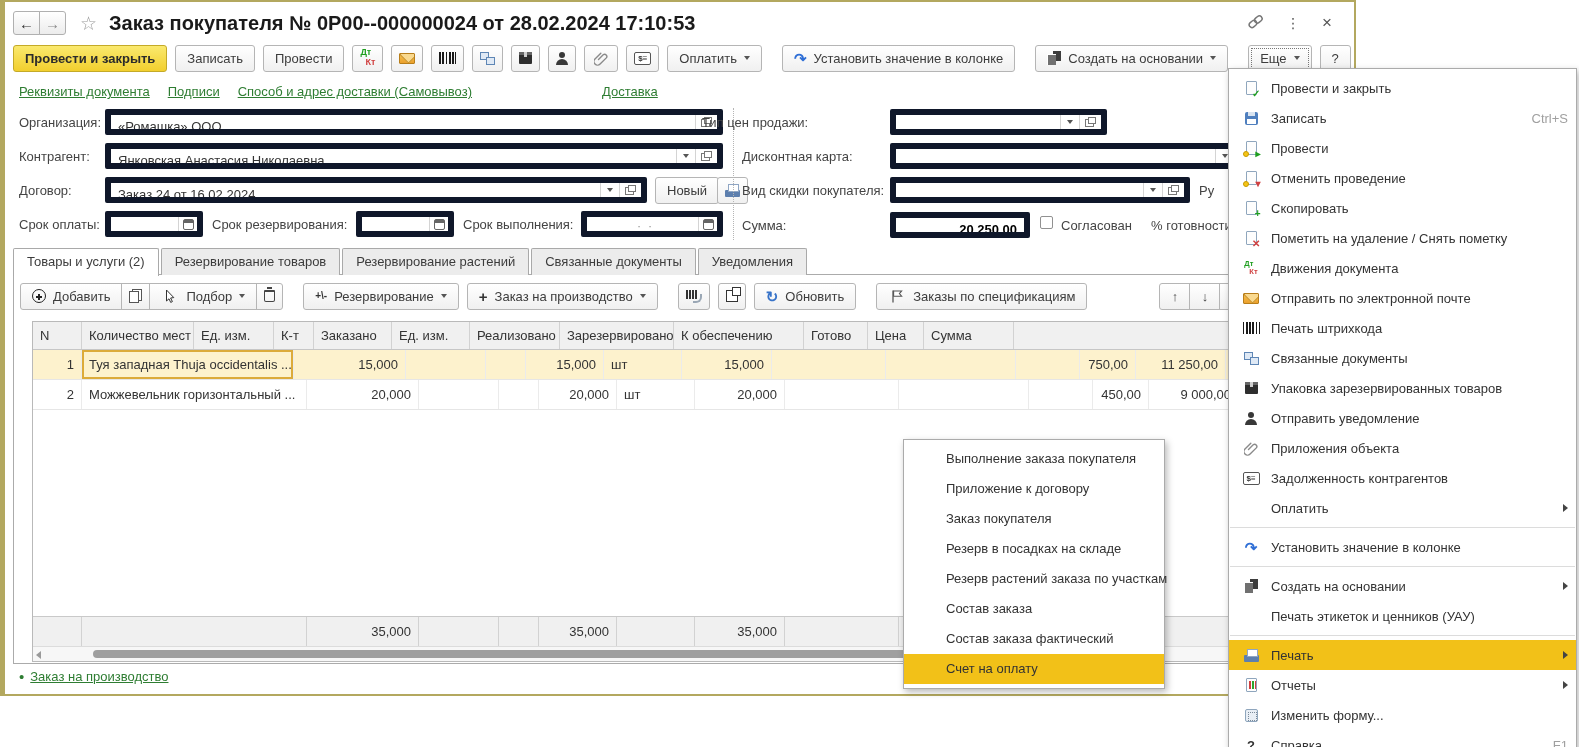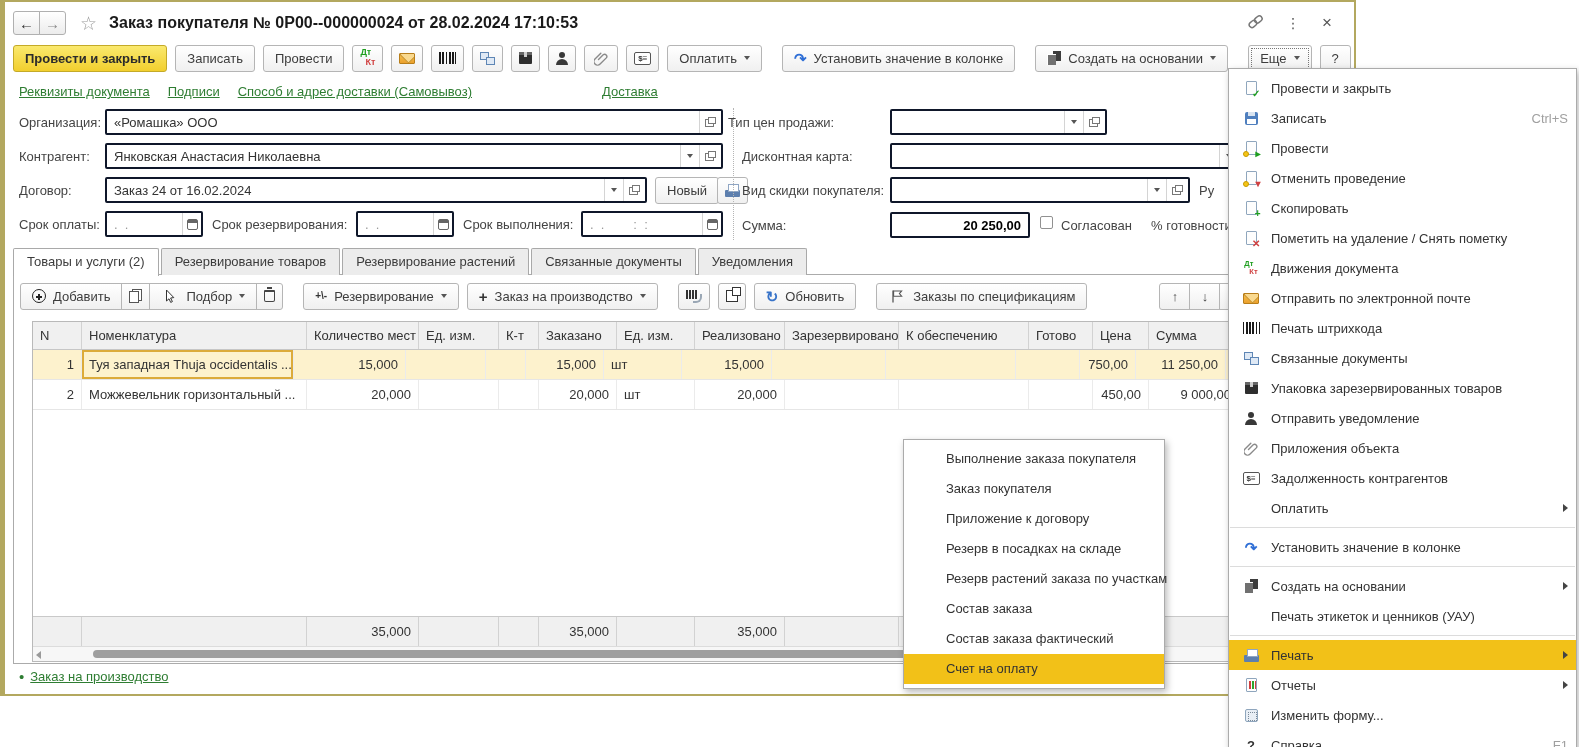--- a/index.html
+++ b/index.html
@@ -9,21 +9,21 @@
             border:2px solid #b3a85f; border-left-width:5px; }
 
   
   .titlebar { position:absolute; left:8px; top:6px; right:6px; height:30px; display:flex; align-items:center; }
   .navgrp { display:flex; }
   .navbtn { width:27px; height:24px; border:1px solid #b0b0b0; background:linear-gradient(#fff,#ececec);
             display:flex; align-items:center; justify-content:center; font-size:15px; color:#333; cursor:default; }
   .navbtn:first-child { border-radius:3px 0 0 3px; }
   .navbtn:last-child { border-radius:0 3px 3px 0; margin-left:-1px; color:#8a8a8a; }
   .star { font-size:19px; color:#9a9a9a; margin:0 12px 0 14px; }
-  .wtitle { font-size:16px; font-weight:700; color:#1a1a1a; white-space:nowrap; }
+  .wtitle { font-size:20px; font-weight:700; color:#1a1a1a; white-space:nowrap; }
   .winacts { margin-left:auto; display:flex; align-items:center; gap:22px; padding-right:16px; }
   .kebab { font-size:14px; color:#555; letter-spacing:0; }
   .wclose { font-size:17px; color:#555; }
 
   
   .btn { display:inline-flex; align-items:center; gap:7px; height:27px; padding:0 11px;
          border:1px solid #b5b5b5; border-radius:3px; background:linear-gradient(#fff,#f0f0f0);
          color:#3c3c3c; font-size:13px; white-space:nowrap; cursor:default; }
   .btn.ico { padding:0 7px; }
   .btn.primary { background:linear-gradient(#fae96e,#f2cf2e); border-color:#c4aa28; font-weight:700; color:#2b2b2b; }
@@ -94,21 +94,21 @@
   .cbx { width:13px; height:13px; border:1px solid #919191; border-radius:2px; background:#fff; display:inline-block; }
 
   
   .links { position:absolute; left:14px; top:82px; height:18px; display:flex; gap:18px; }
   .links a, a.glink { color:#2e7d32; text-decoration:underline; cursor:pointer; white-space:nowrap; }
   .links .far { margin-left:112px; }
   .bluelink { color:#2f6fd6; text-decoration:underline;margin-top:32px; }
 
   
   .flabel { position:absolute; color:#444; white-space:nowrap; }
-  .fld { position:absolute; height:26px; border:2px solid #0f172a; border-radius:2px; background:#fff;
+  .fld { position:absolute; height:26px; border:6px solid #0f172a; border-radius:2px; background:#fff;
          display:flex; align-items:stretch; overflow:hidden; }
   .fld .val { flex:1; padding:0 7px; line-height:24px; white-space:nowrap; overflow:hidden; }
   .fld .val.num { text-align:right; font-weight:700; color:#000; }
   .fld .ph { color:#9a9a9a; white-space:pre; }
   .fseg { width:19px; border-left:1px solid #d4d4d4; display:flex; align-items:center; justify-content:center; }
   .fseg.w { width:22px; }
   .divider-dotted { position:absolute; left:728px; top:106px; height:132px; border-left:1px dotted #b5b5b5; }
 
   
   .tabs { position:absolute; left:8px; top:246px; display:flex; gap:2px; height:27px; z-index:2; }
@@ -312,21 +312,21 @@
   <span class="flabel" style="left:458px; top:215px;">Срок выполнения:</span>
   <div class="fld" style="left:576px; top:209px; width:142px;">
     <span class="val ph">.  .        :  :</span>
     <span class="fseg">
         <i class="calic"></i>
       </span>
   </div>
 
   <div class="divider-dotted"></div>
 
-  <span class="flabel" style="left:723px; top:113px;">Тип цен продажи:</span>
+  <span class="flabel" style="left:697px; top:113px;">Тип цен продажи:</span>
   <div class="fld" style="left:885px; top:107px; width:217px;">
     <span class="val"></span>
     <span class="fseg">
         <i class="car"></i>
       </span>
     <span class="fseg w">
         <i class="opn"></i>
       </span>
   </div>
   <a class="glink bluelink" style="position:absolute; left:1165px; top:113px;">Документ</a>
@@ -431,21 +431,20 @@
           </div>
         <div class="btn sortbtn serif">
             <span>Я</span>
           </div>
       </div>
     </div>
 
     <div class="grid">
       <div class="thead">
           <span class="hcell" style="width:49px">N</span>
-          <span class="hcell" style="width:225px">Номенклатура</span>
           <span class="hcell" style="width:112px">Количество мест</span>
           <span class="hcell" style="width:80px">Ед. изм.</span>
           <span class="hcell" style="width:40px">К-т</span>
           <span class="hcell" style="width:78px">Заказано</span>
           <span class="hcell" style="width:78px">Ед. изм.</span>
           <span class="hcell" style="width:90px">Реализовано</span>
           <span class="hcell" style="width:114px">Зарезервировано</span>
           <span class="hcell" style="width:130px">К обеспечению</span>
           <span class="hcell" style="width:64px">Готово</span>
           <span class="hcell" style="width:56px">Цена</span>
@@ -511,22 +510,22 @@
   </div>
 
   <div class="footer-link">
     <span class="dot">•</span>
     <a class="glink">Заказ на производство</a>
   </div>
 </div>
 
 <div class="popup print-submenu">
     <div class="pm-item">Выполнение заказа покупателя</div>
+    <div class="pm-item">Приложение к договору</div>
     <div class="pm-item">Заказ покупателя</div>
-    <div class="pm-item">Приложение к договору</div>
     <div class="pm-item">Резерв в посадках на складе</div>
     <div class="pm-item">Резерв растений заказа по участкам</div>
     <div class="pm-item">Состав заказа</div>
     <div class="pm-item">Состав заказа фактический</div>
     <div class="pm-item hl">Счет на оплату</div>
   </div>
 
 <div class="popup more-menu">
     <div class="mm-item">
        <span class="icn">

